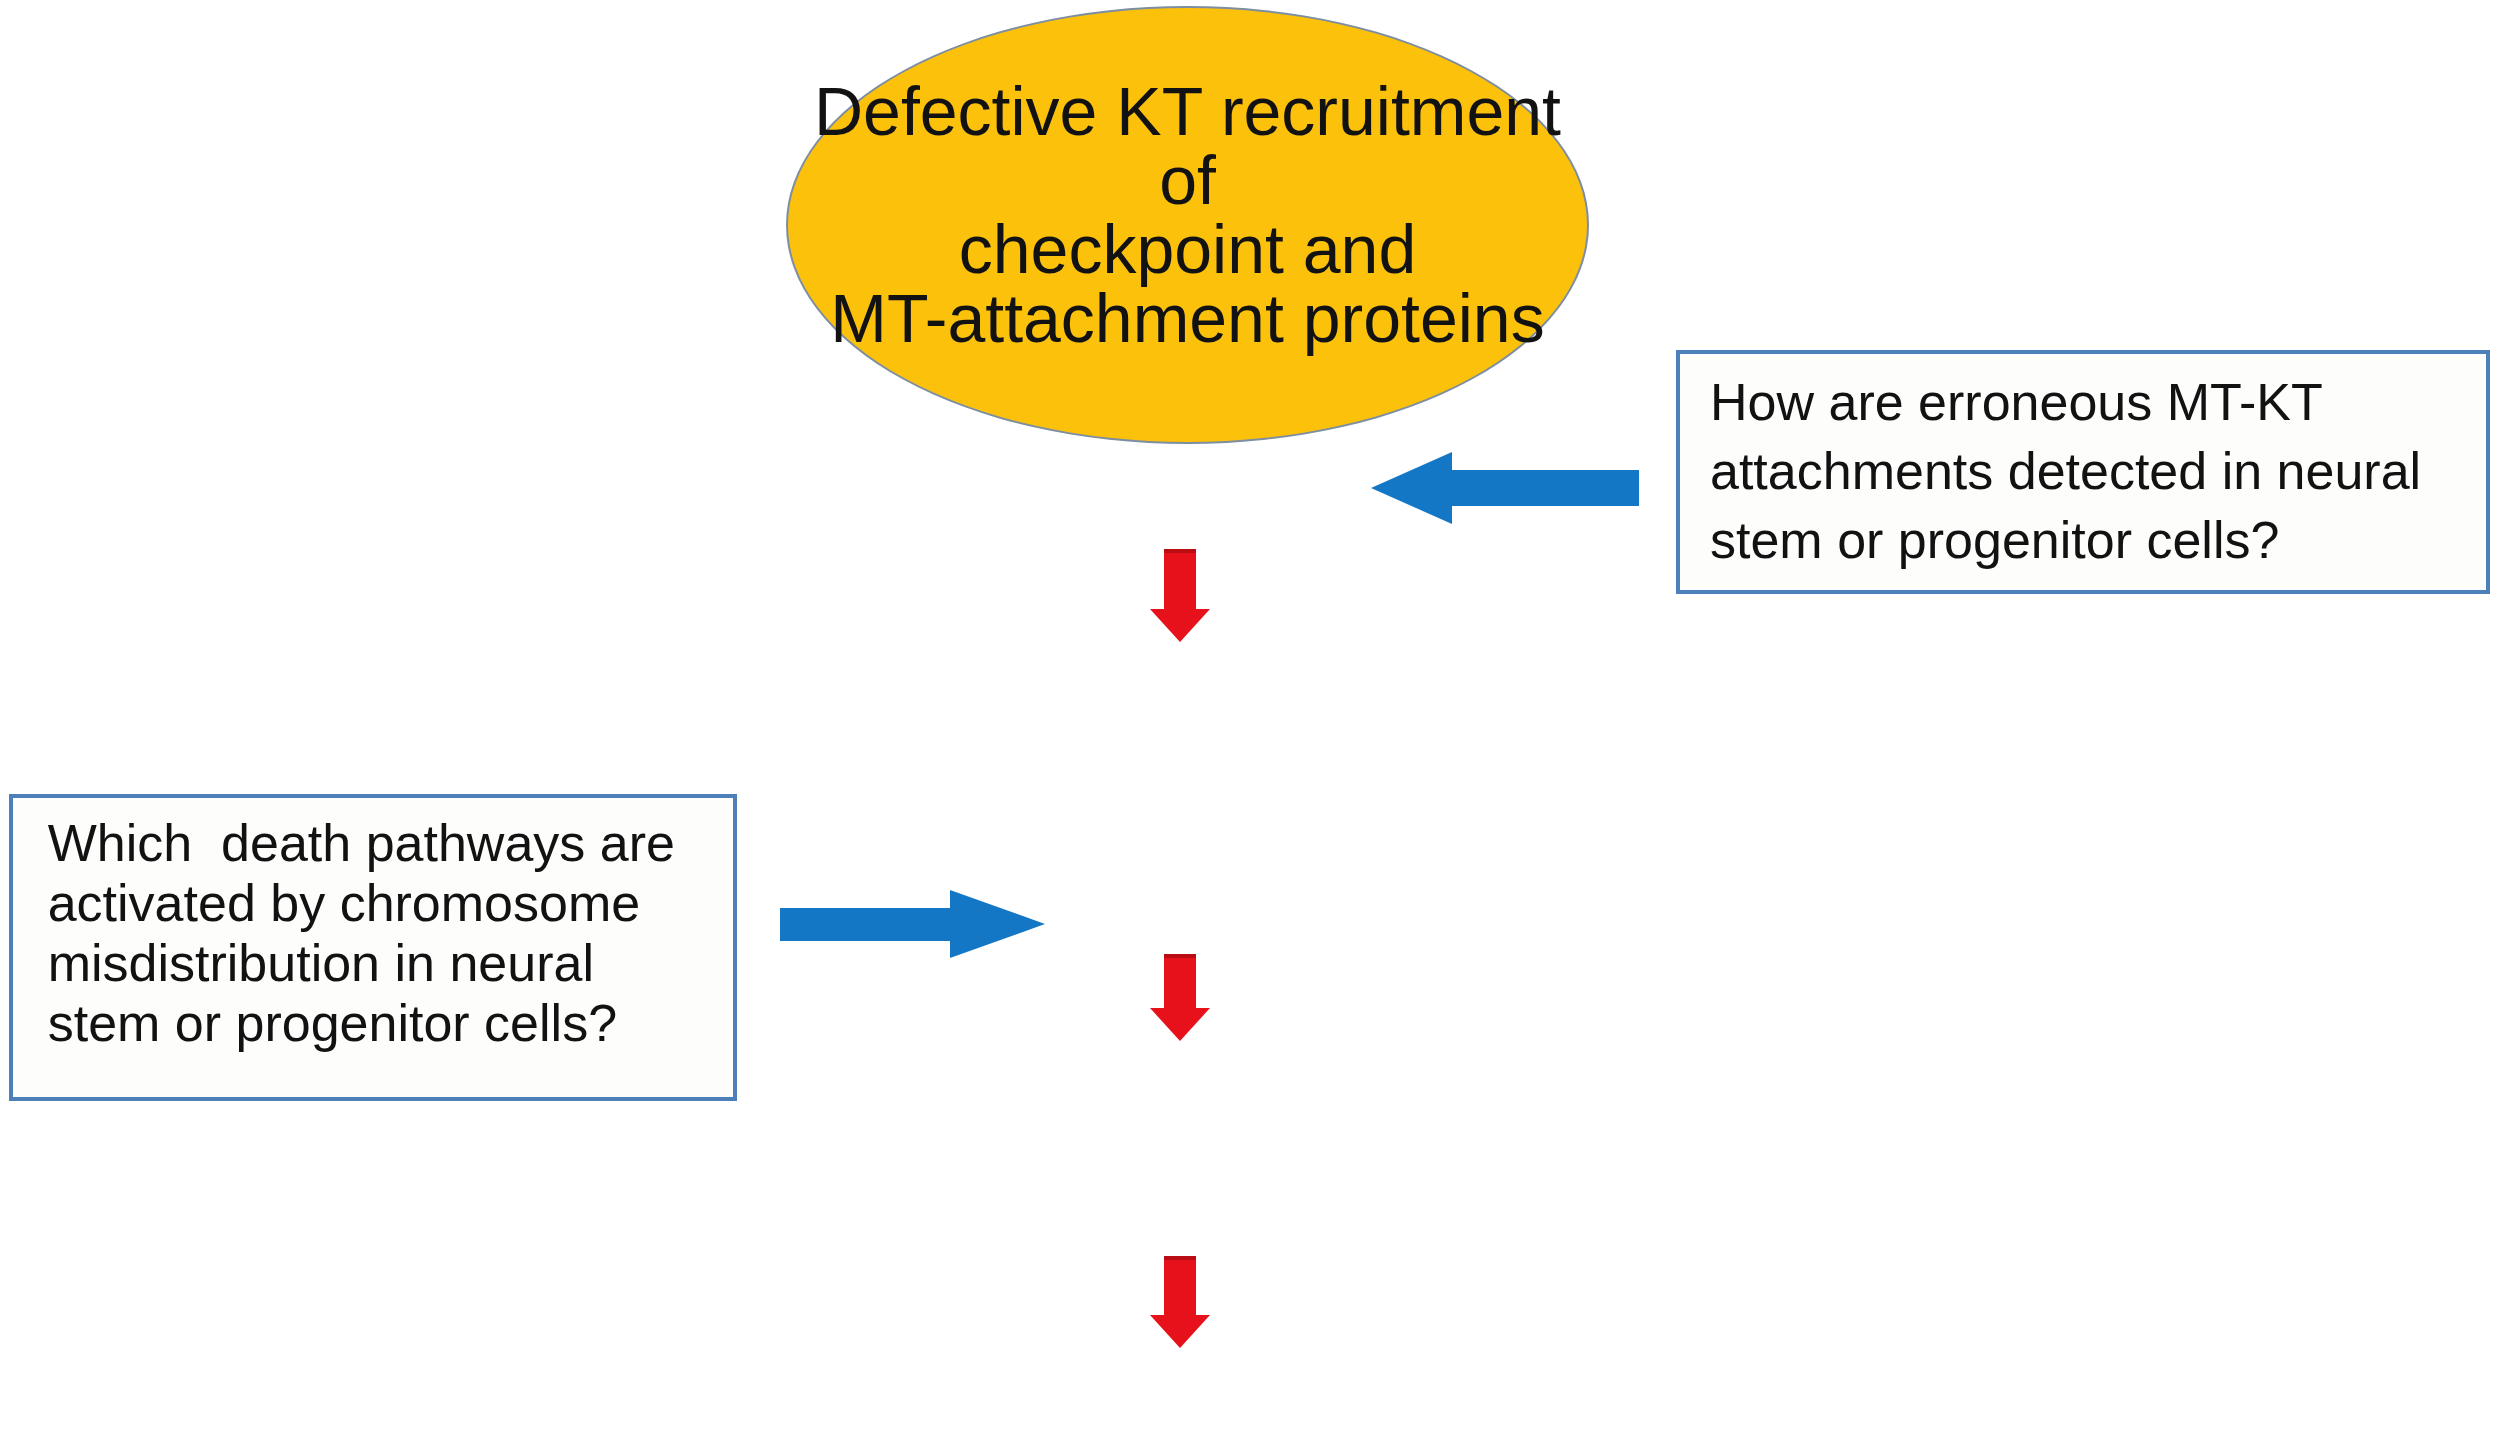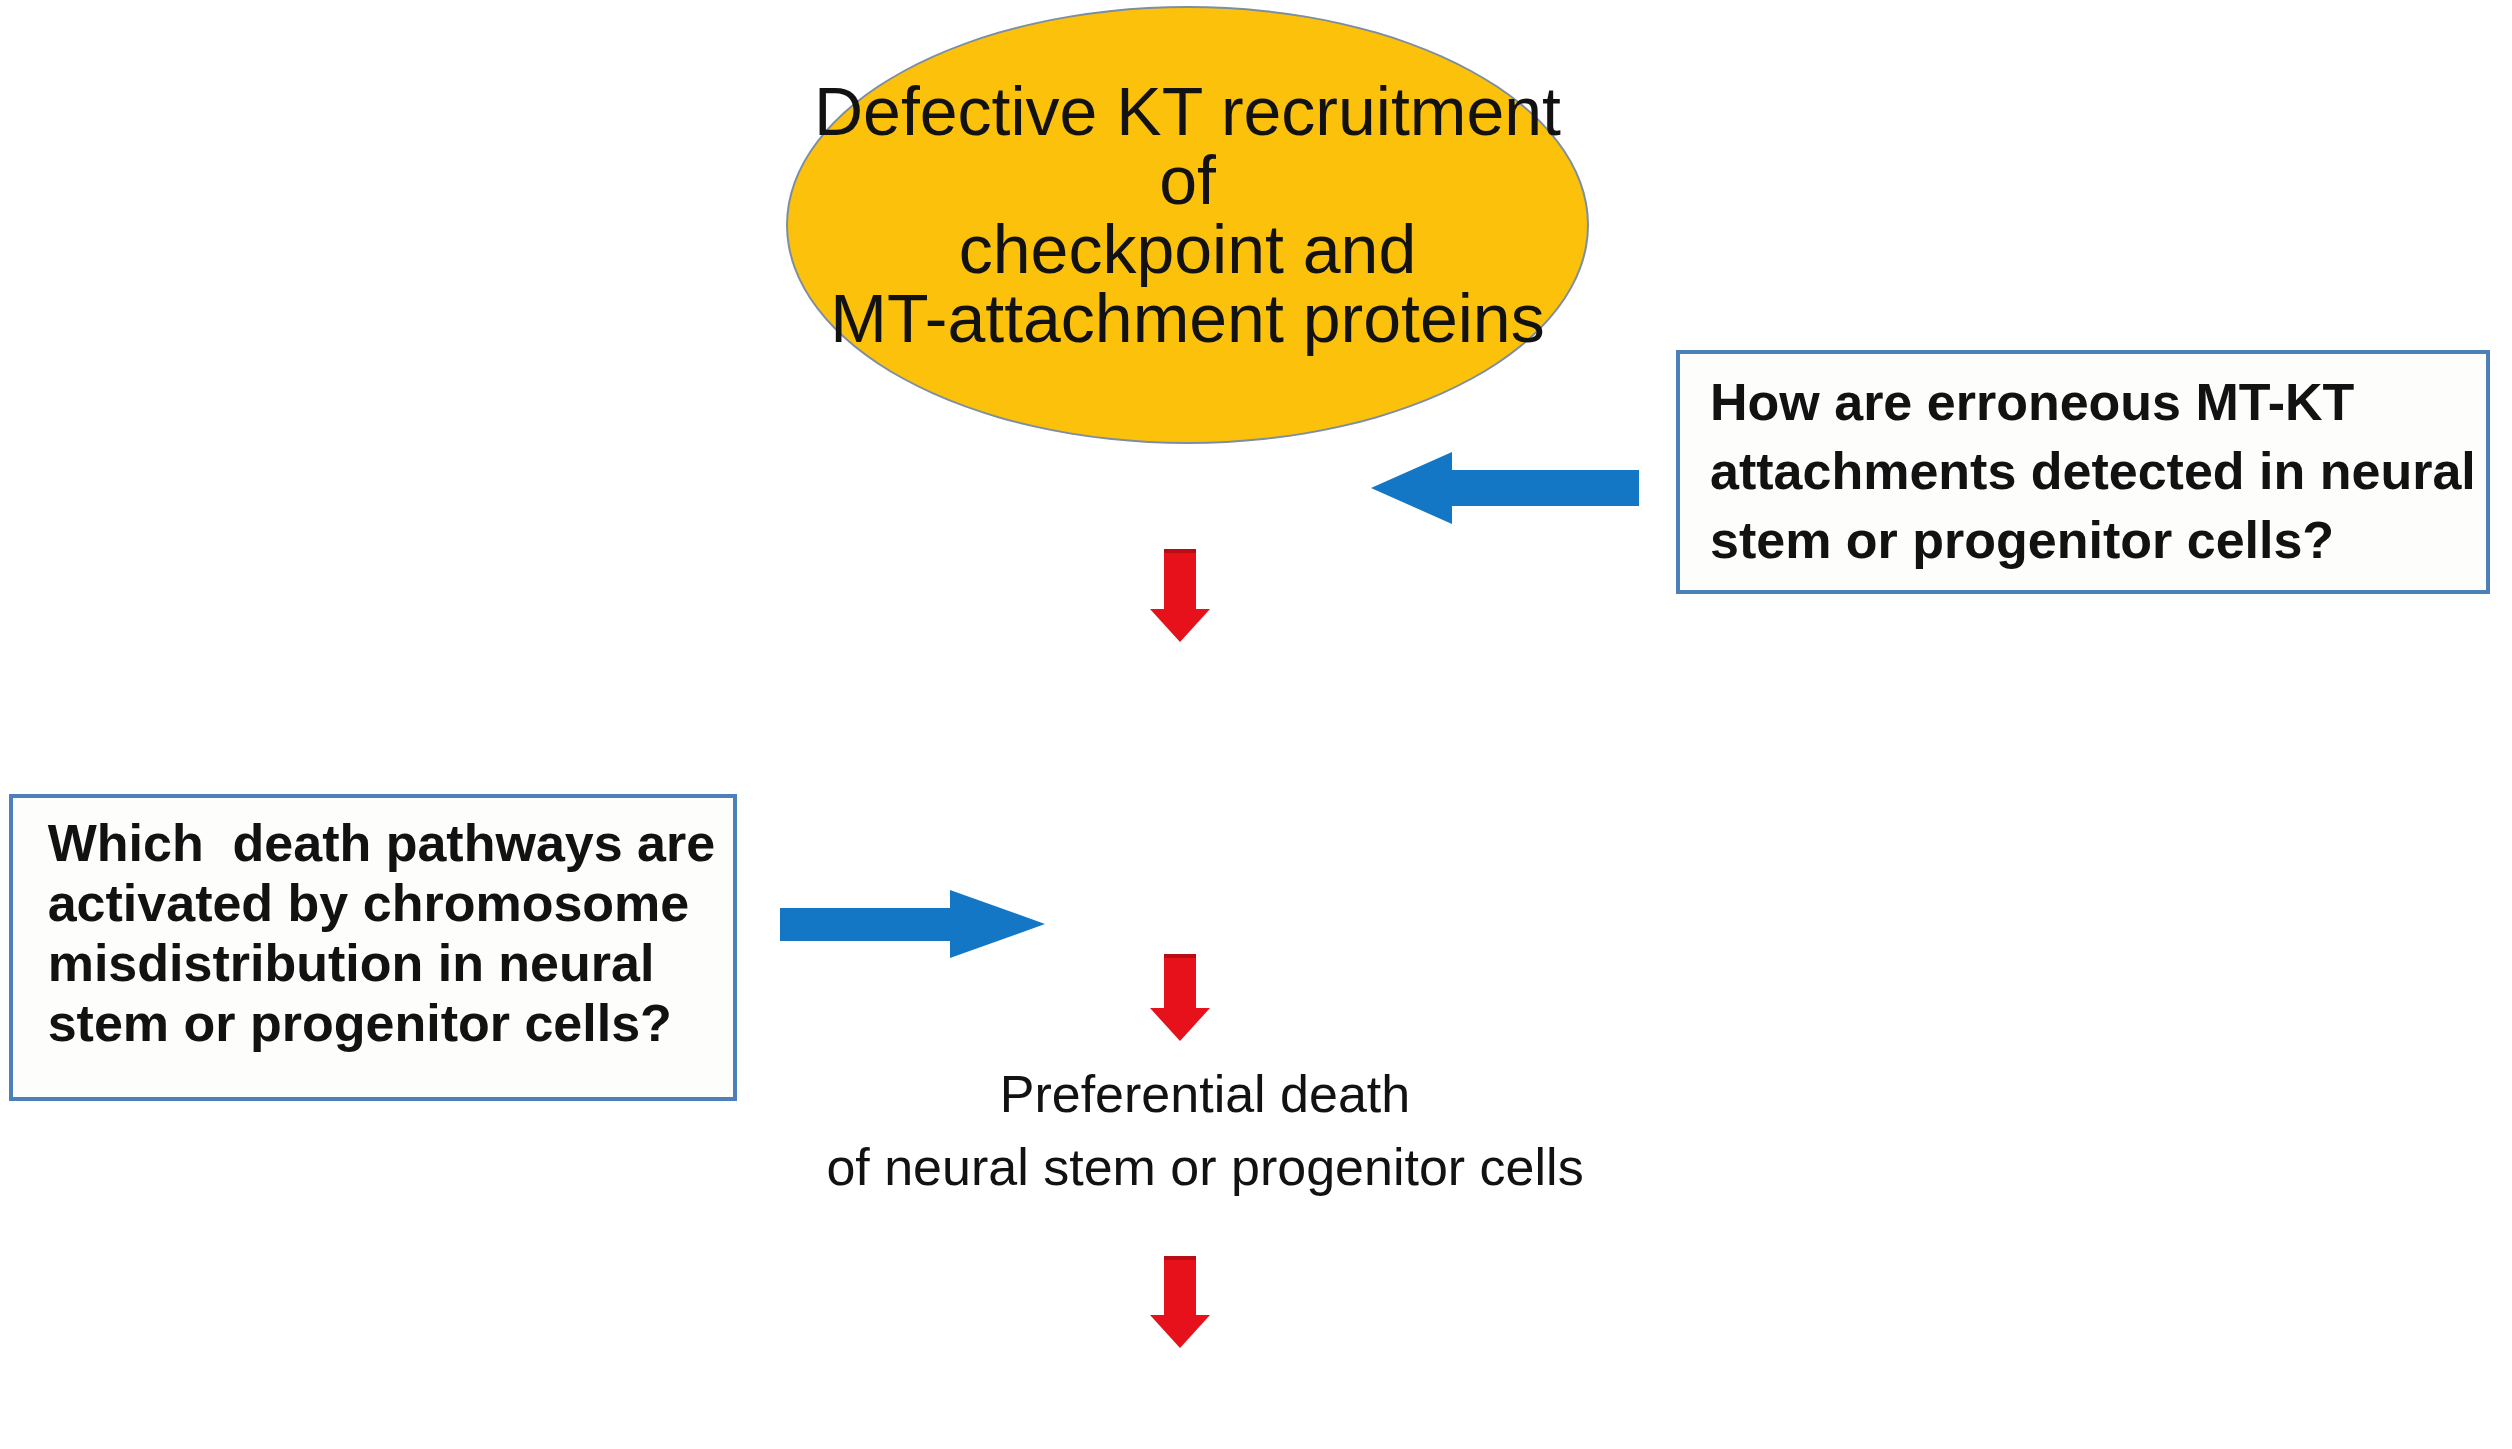--- a/index.html
+++ b/index.html
@@ -29,21 +29,20 @@
     padding-bottom: 19px;
   }
 
   
   .qbox {
     position: absolute;
     background: #fdfdfc;
     border: 4.4px solid #4d80b8;
     box-sizing: border-box;
     font-size: 52px;
-    font-weight: bold;
   }
   .qbox-right {
     left: 1676px; top: 350px;
     width: 814px; height: 244px;
     padding: 14px 0 0 30px;
     line-height: 69px;
   }
   .qbox-left {
     left: 8.7px; top: 794px;
     width: 728px; height: 307px;
@@ -140,22 +139,20 @@
   <div class="blue-arrow blue-right">
     <div class="shaft"></div>
     <div class="head"></div>
   </div>
 
   <div class="red-arrow red-2">
     <div class="shaft"></div>
     <div class="head"></div>
   </div>
 
-  <div class="flow-text preferential preline">Preferential death
-of neural stem or progenitor cells</div>
 
   <div class="red-arrow red-3">
     <div class="shaft"></div>
     <div class="head"></div>
   </div>
 
 
 </div>
 
 

